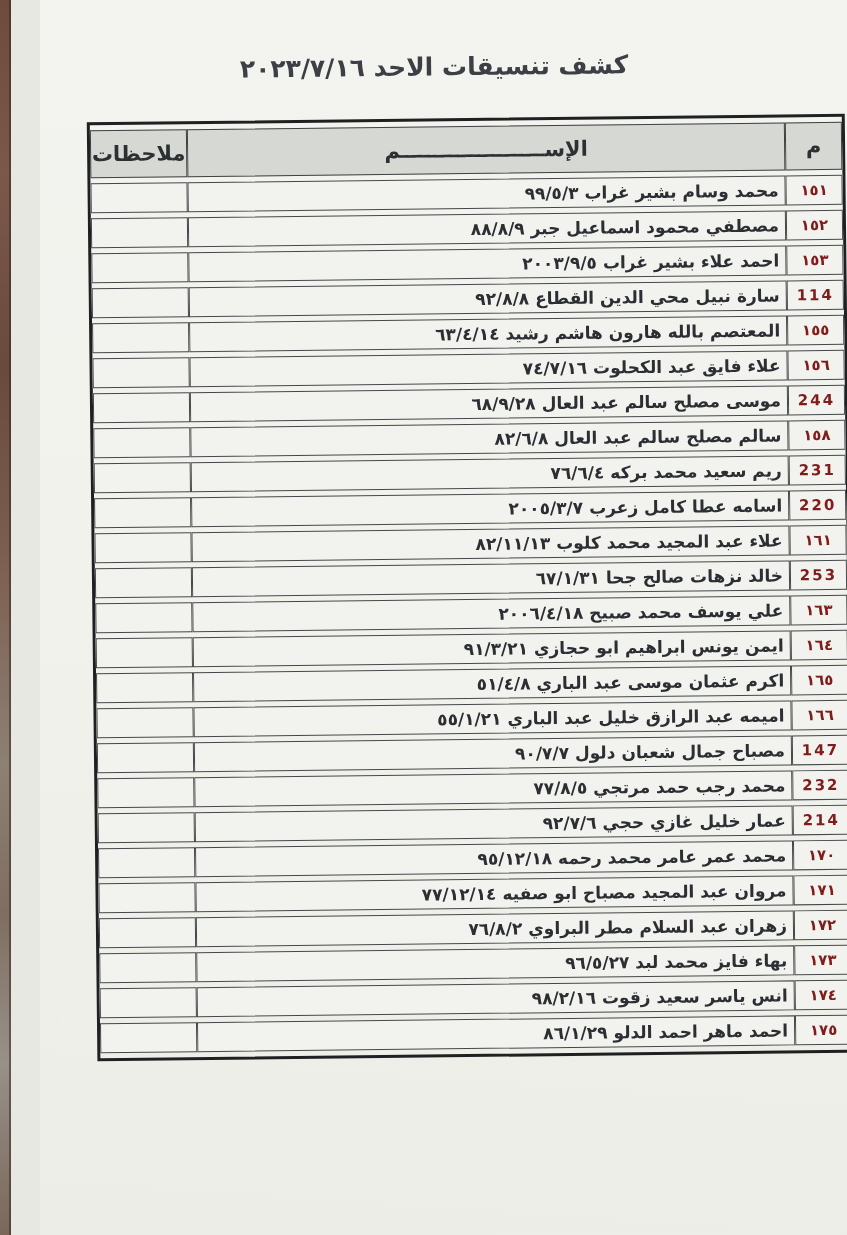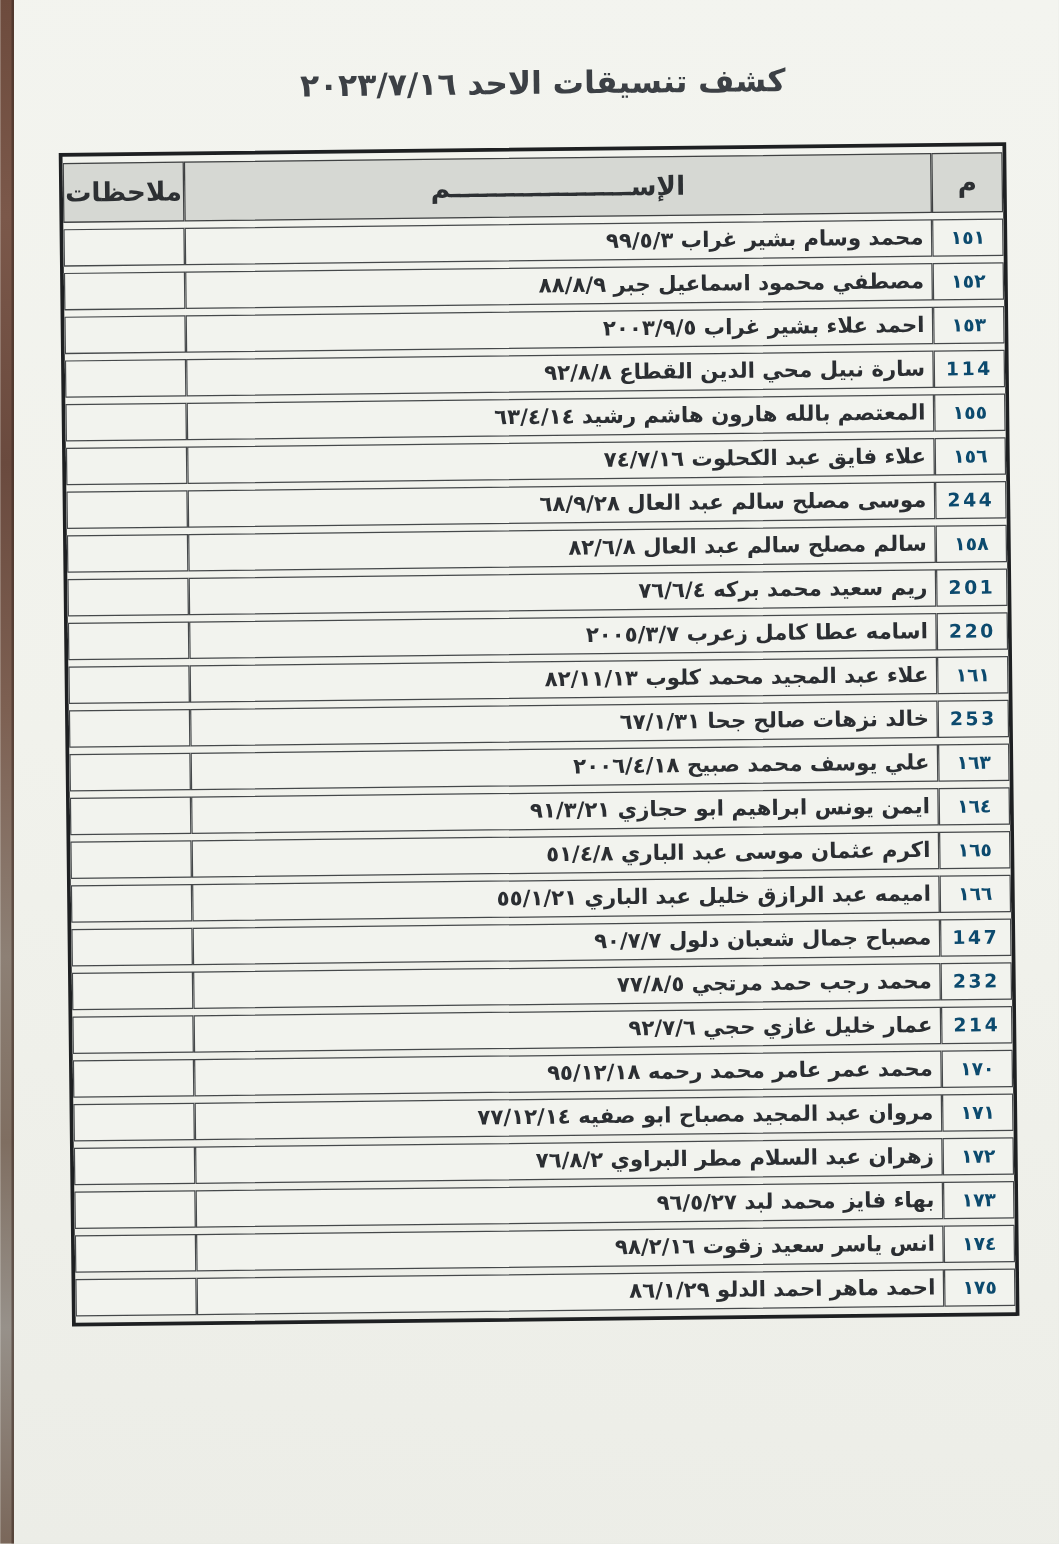--- a/index.html
+++ b/index.html
@@ -4,20 +4,21 @@
 <style>
   html,body{margin:0;padding:0;}
   body{
     width:847px;height:1235px;overflow:hidden;position:relative;
     background:#e8e8e3;
     font-family:"DejaVu Sans",sans-serif;
   }
   .paper{
     position:absolute;inset:0;
     background:linear-gradient(184deg,#f3f4ef 0%,#f1f2ec 50%,#ecede7 100%);
+    margin-left:40px;
   }
   .edge-left{
     position:absolute;left:0;top:0;width:11px;height:100%;z-index:6;
     background:linear-gradient(180deg,
       #6d4b3d 0%,#7b584a 14%,#6a4a3e 30%,#7d6052 46%,
       #8d8075 62%,#7f6e61 74%,#97918a 86%,#7a675a 100%);
   }
   .edge-left::after{
     content:"";position:absolute;right:0;top:0;width:2px;height:100%;
     background:rgba(58,40,32,.55);
@@ -47,21 +48,21 @@
   }
   th.col-num{width:55px;}
   th.col-notes{width:95px;}
   td{
     background:#f2f3ee;
     border:1px solid #45484a;
     height:28px;line-height:28px;padding:0;
   }
   td.number{
     text-align:center;font-size:15px;font-weight:700;
-    letter-spacing:2px;color:#0c4a6e;white-space:nowrap;
+    letter-spacing:2px;color:#7f1d1d;white-space:nowrap;
   }
   td.name{
     text-align:right;padding:0 6px 0 4px;
     font-size:17px;font-weight:700;color:#2b2e32;
     white-space:nowrap;overflow:hidden;
   }
 </style>
 </head>
 <body>
 
@@ -112,21 +113,21 @@
             <td class="number">244</td>
             <td class="name">موسى مصلح سالم عبد العال ٦٨/٩/٢٨</td>
             <td class="notes"></td>
           </tr>
           <tr>
             <td class="number">١٥٨</td>
             <td class="name">سالم مصلح سالم عبد العال ٨٢/٦/٨</td>
             <td class="notes"></td>
           </tr>
           <tr>
-            <td class="number">201</td>
+            <td class="number">231</td>
             <td class="name">ريم سعيد محمد بركه ٧٦/٦/٤</td>
             <td class="notes"></td>
           </tr>
           <tr>
             <td class="number">220</td>
             <td class="name">اسامه عطا كامل زعرب ٢٠٠٥/٣/٧</td>
             <td class="notes"></td>
           </tr>
           <tr>
             <td class="number">١٦١</td>

